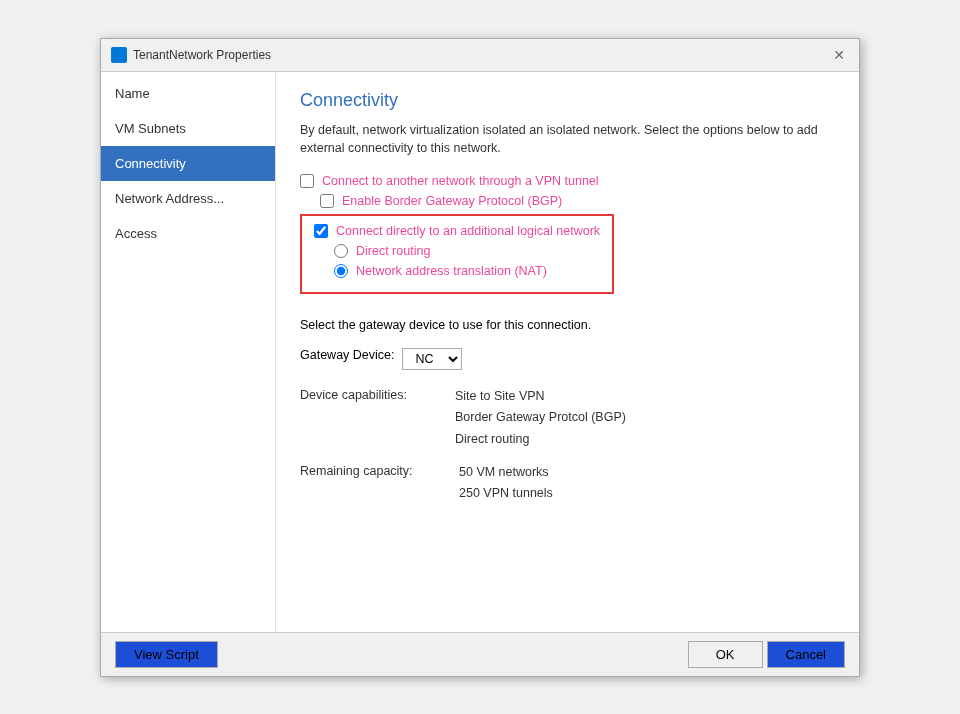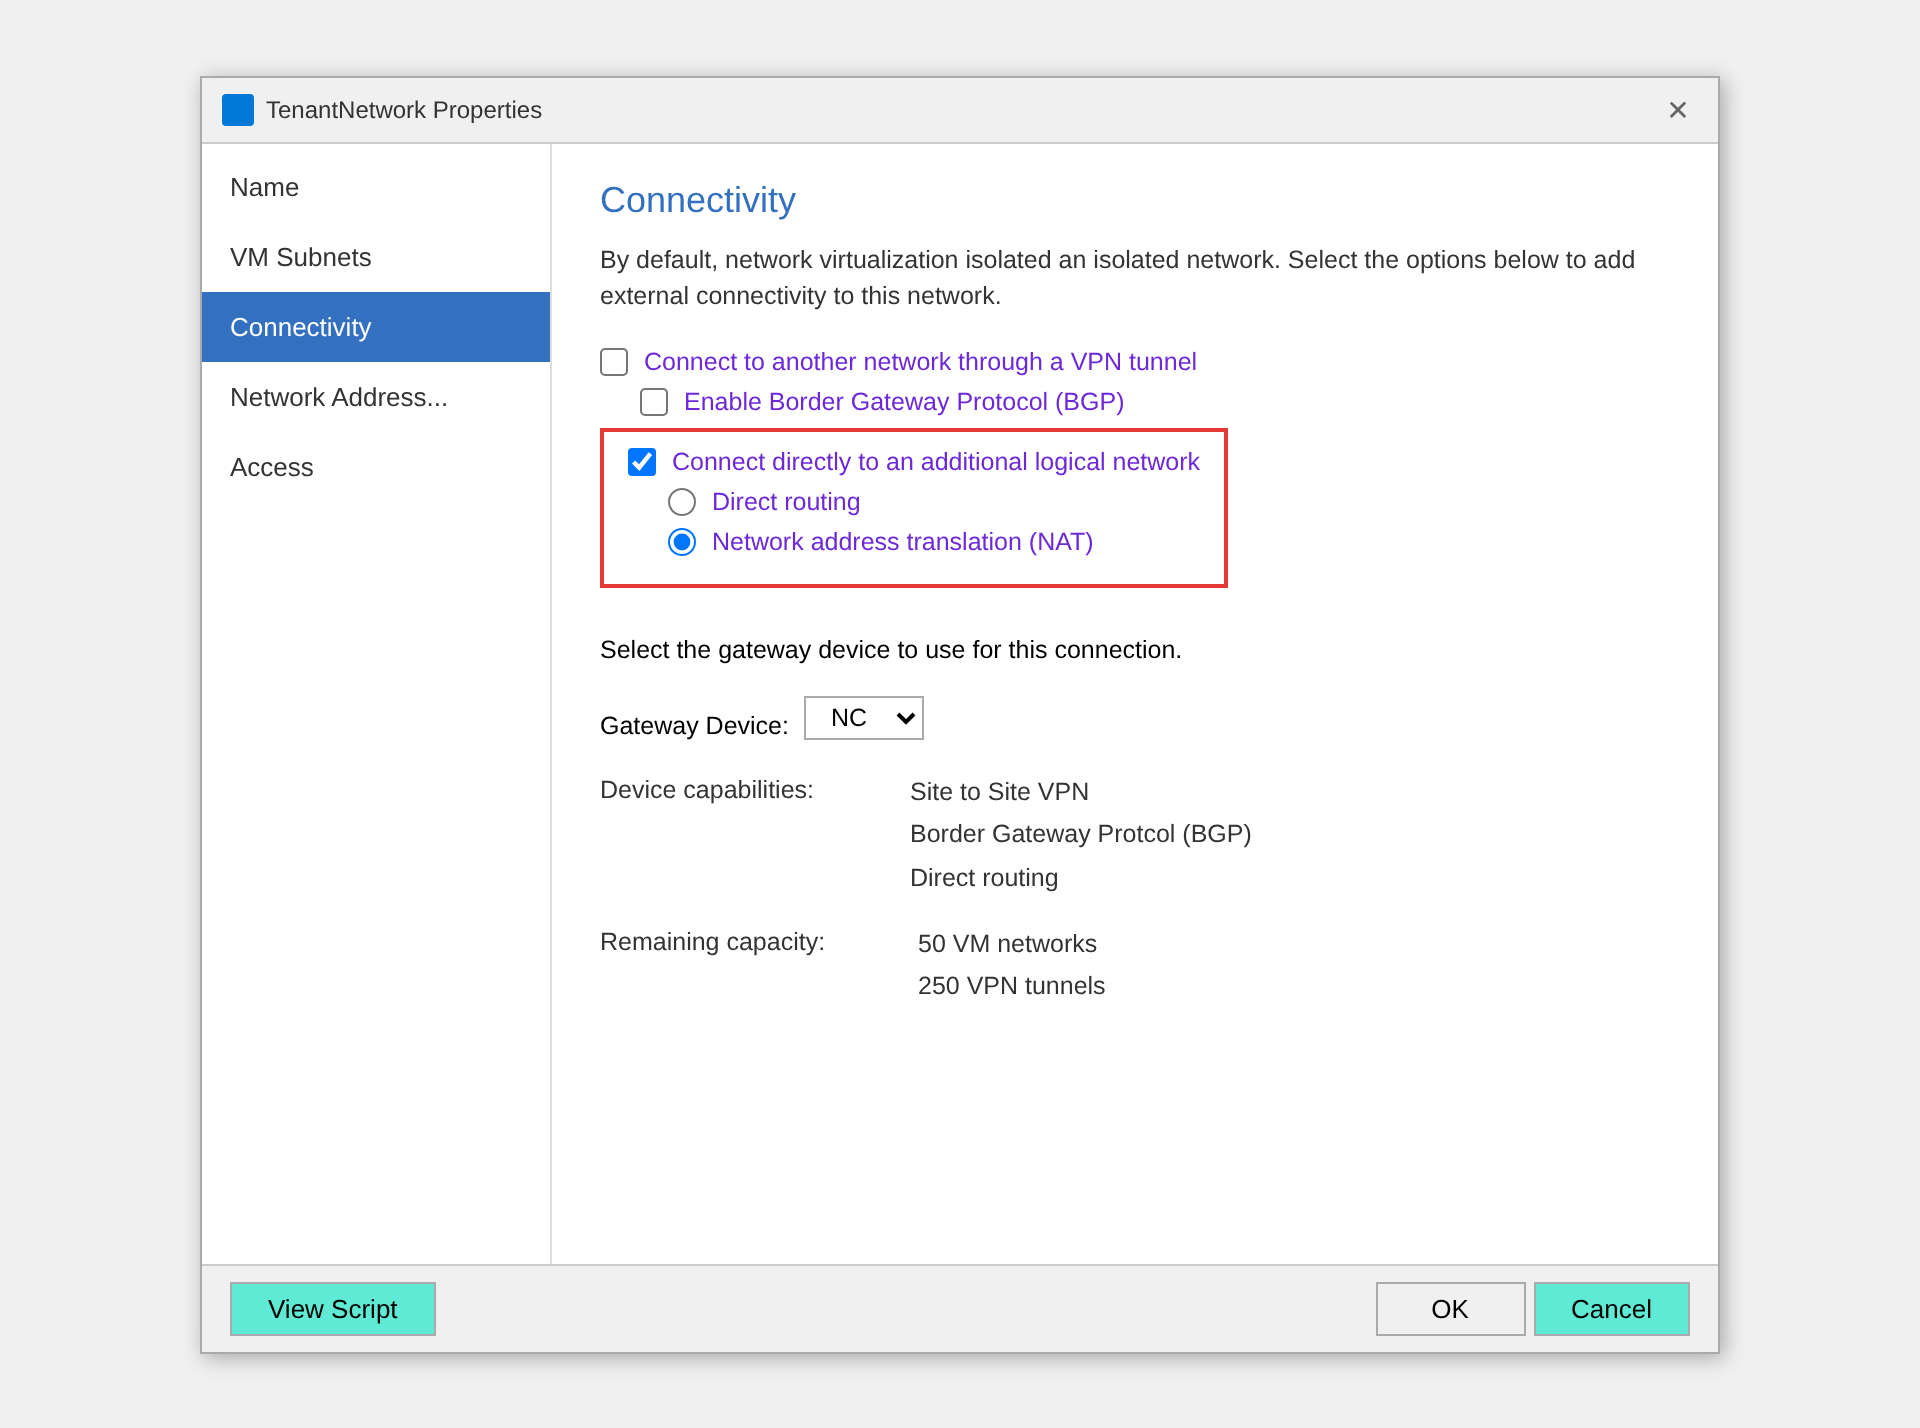--- a/index.html
+++ b/index.html
@@ -100,21 +100,21 @@
     .option-row.indent1 { margin-left: 20px; }
     .highlight-box {
       border: 2px solid #e53935;
       padding: 8px 12px;
       margin-bottom: 24px;
       display: inline-block;
       background: #fff;
     }
     .gateway-row {
       display: flex;
-      align-items: flex-end;
+      align-items: flex-start;
       gap: 8px;
       margin-bottom: 16px;
       font-size: 12.5px;
     }
     .gateway-select {
       border: 1px solid #aaa;
       background: #fff;
       padding: 2px 8px;
       font-size: 12.5px;
       min-width: 60px;
@@ -161,41 +161,41 @@
     }
     .footer-left {}
     .footer-right {
       display: flex;
       gap: 4px;
     }
     .btn {
       padding: 5px 18px;
       font-size: 13px;
       border: 1px solid #aaa;
-      background: #5eead4;
+      background: #1d4ed8;
       cursor: pointer;
       min-width: 75px;
     }
     .btn.primary {
       background: #f0f0f0;
       border: 1px solid #aaa;
     }
     input[type="checkbox"] {
       width: 14px;
       height: 14px;
       cursor: pointer;
     }
     input[type="radio"] {
       width: 14px;
       height: 14px;
       cursor: pointer;
     }
     label {
       font-size: 12.5px;
-      color: #6d28d9;
+      color: #ec4899;
       cursor: pointer;
     }
   </style>
 </head>
 <body>
 
 <div class="dialog">
 
   <div class="title-bar">
     <div class="title-bar-left">

